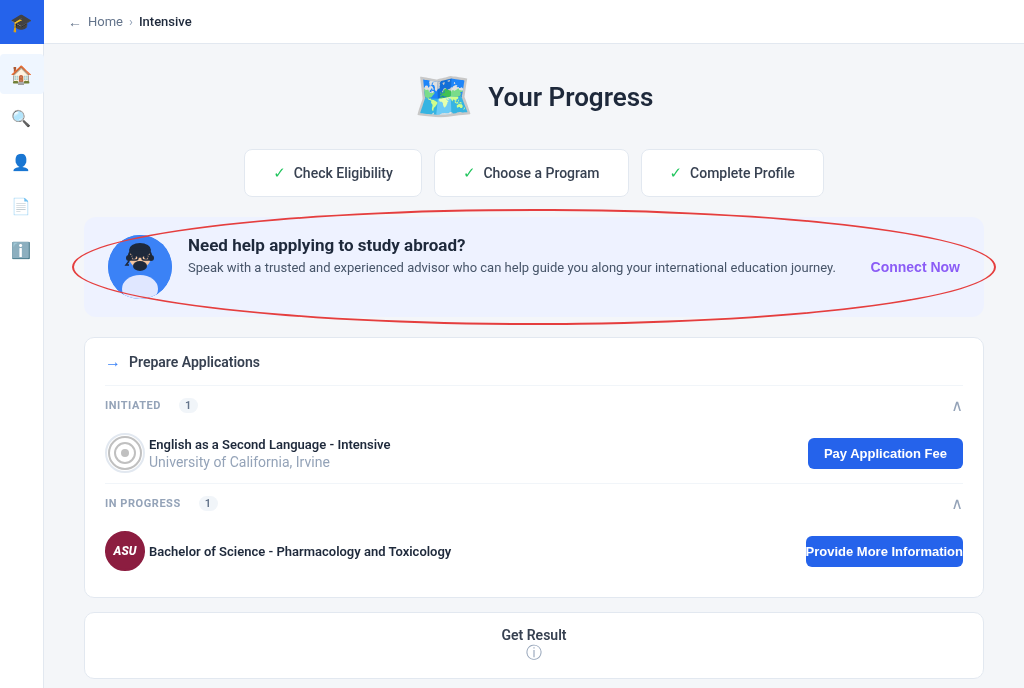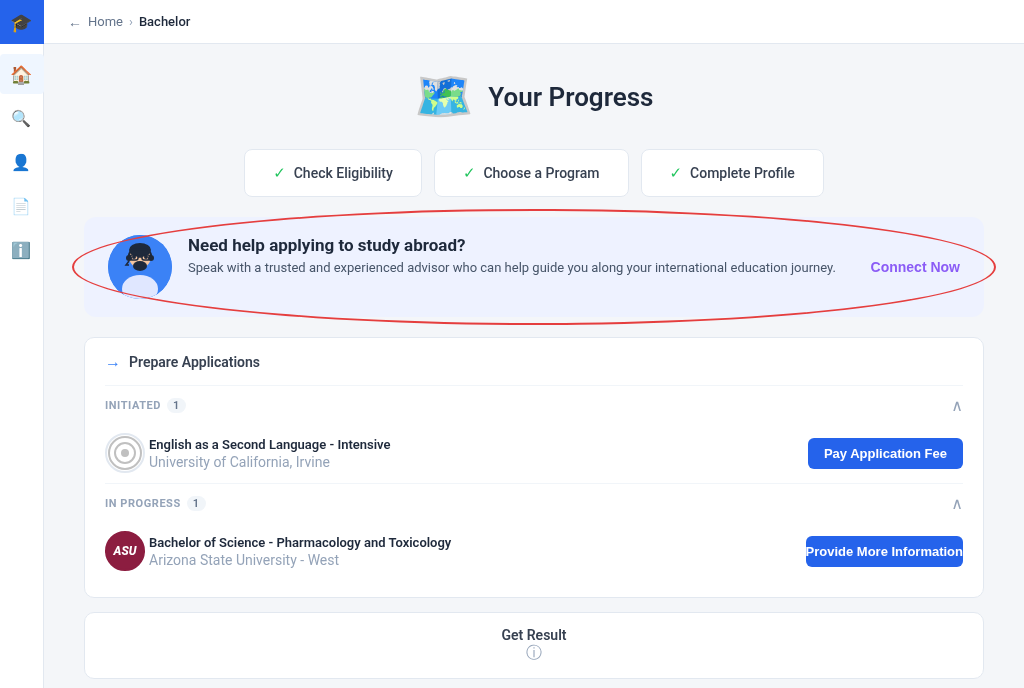--- a/index.html
+++ b/index.html
@@ -205,21 +205,21 @@
       border-top: 1px solid #f1f5f9;
     }
     .sub-section-header .sub-label {
       font-size: 11px;
       font-weight: 700;
       color: #94a3b8;
       letter-spacing: 0.05em;
       text-transform: uppercase;
       display: flex;
       align-items: center;
-      gap: 6px;
+      gap: 18px;
     }
     .sub-section-header .sub-label .count-badge {
       background: #f1f5f9;
       color: #64748b;
       font-size: 11px;
       font-weight: 600;
       border-radius: 10px;
       padding: 1px 6px;
     }
     .app-row {
@@ -316,21 +316,21 @@
     <span style="font-size:16px;">ℹ️</span>
   </div>
 </div>
 
 <div class="main">
 
   <div class="topnav">
     <span class="back-arrow">← </span>
     <span style="color:#64748b; cursor:pointer;">Home</span>
     <span class="breadcrumb-sep">›</span>
-    <span class="breadcrumb-current">Bachelor</span>
+    <span class="breadcrumb-current">Intensive</span>
   </div>
 
   <div class="content">
 
     <div class="progress-header">
       <span class="map-icon">🗺️</span>
       <h1>Your Progress</h1>
     </div>
 
     <div class="steps-bar">
@@ -425,21 +425,20 @@
           </div>
           <span style="color:#94a3b8; cursor:pointer;">∧</span>
         </div>
 
         <div class="app-row">
           <div class="app-logo asu">
             <span style="font-size:12px; font-weight:800; color:#fff; font-style:italic;">ASU</span>
           </div>
           <div class="app-info">
             <div class="app-name">Bachelor of Science - Pharmacology and Toxicology</div>
-            <div class="app-school">Arizona State University - West</div>
           </div>
           <button class="provide-btn">Provide More Information</button>
         </div>
 
       </div>
     </div>
 
     <div class="section-card section-collapsed">
       <div class="section-header">
         <div class="section-title">

